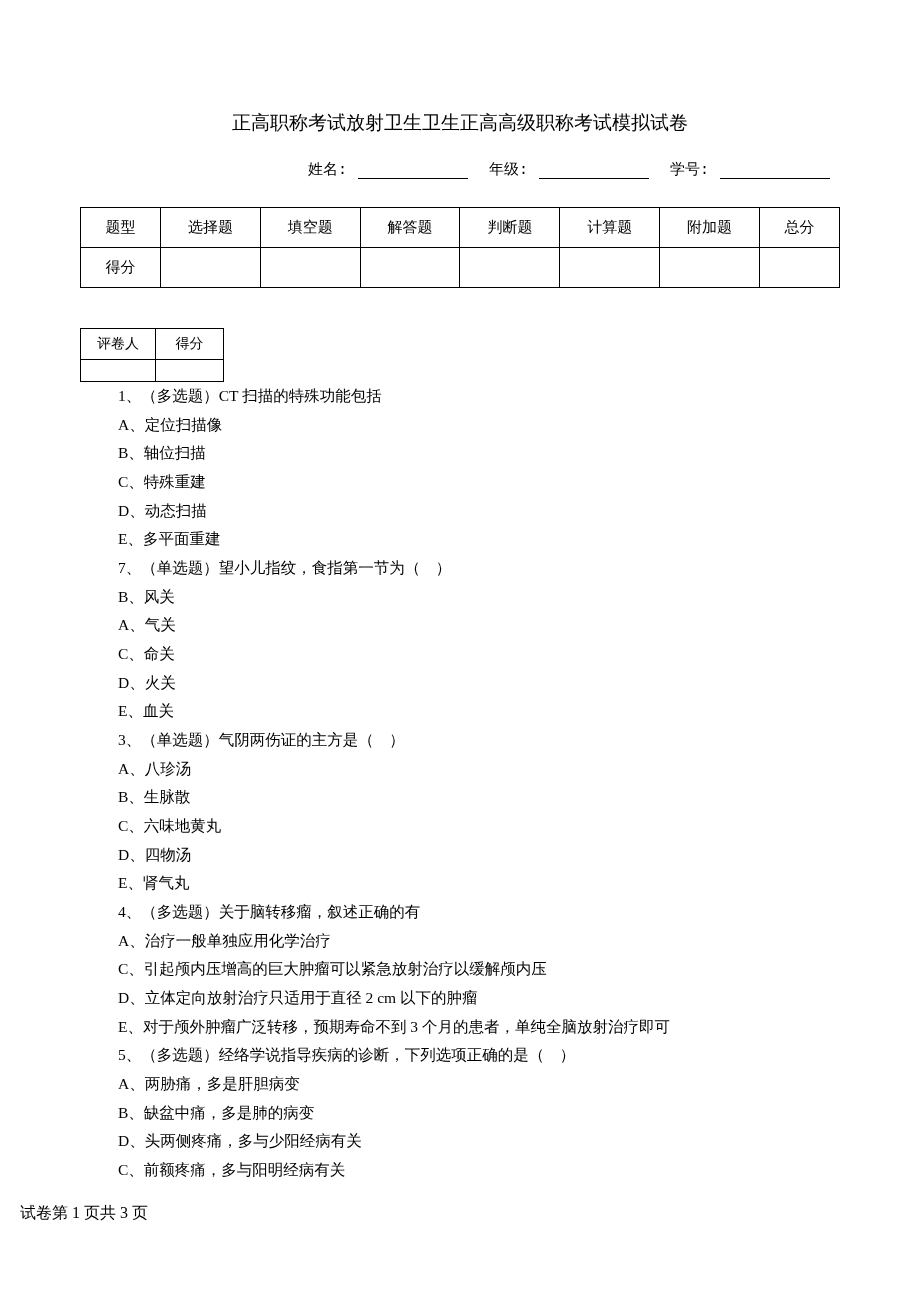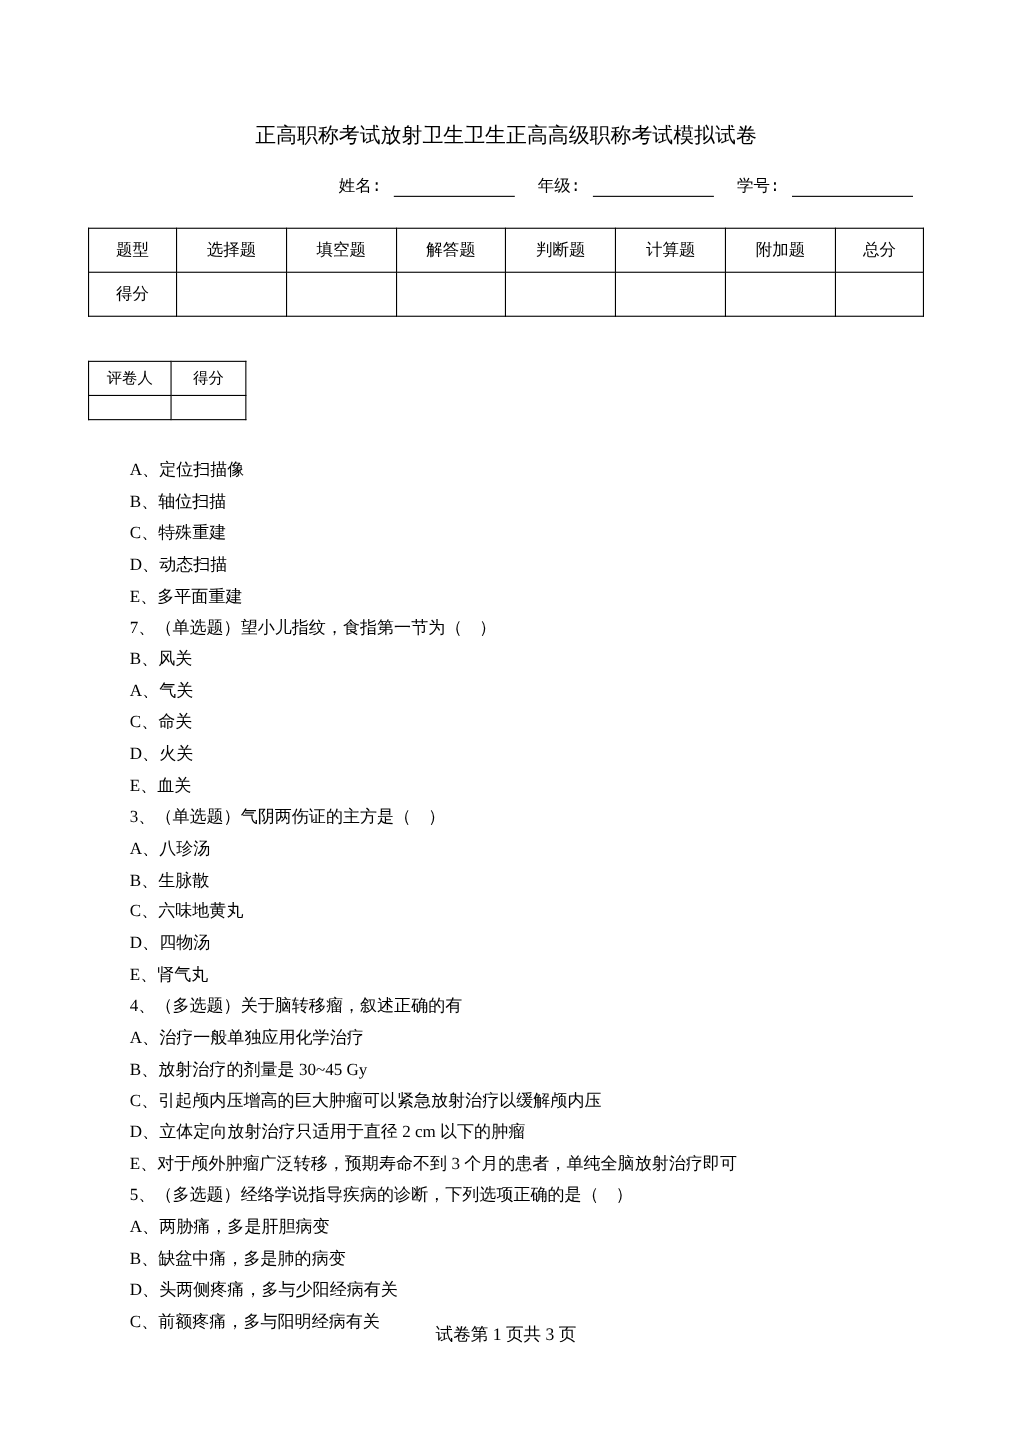--- a/index.html
+++ b/index.html
@@ -42,42 +42,41 @@
     .score-table th, .score-table td {
       border: 1px solid #000;
       text-align: center;
       padding: 10px 15px;
       font-size: 15px;
       font-weight: normal;
     }
     .score-table td { height: 38px; }
     .grader-table {
       border-collapse: collapse;
-      margin-bottom: 32px;
     }
     .grader-table th, .grader-table td {
       border: 1px solid #000;
       text-align: center;
       padding: 6px 16px;
       font-size: 14px;
       font-weight: normal;
       min-width: 68px;
     }
     .grader-table td { height: 22px; }
     .questions {
       padding-left: 38px;
       font-size: 15.5px;
       line-height: 1.85;
     }
     .footer {
       position: absolute;
       bottom: 78px;
       left: 0; right: 0;
-      text-align: center;
       font-size: 16px;
+      padding-left: 20px;
     }
   </style>
 </head>
 <body>
 
 <div class="title">正高职称考试放射卫生卫生正高高级职称考试模拟试卷</div>
 
 <div class="info-line">
   <span class="label">姓名:</span>
   <span class="blank"></span>
@@ -119,40 +118,40 @@
     <th>得分</th>
   </tr>
   <tr>
     <td></td>
     <td></td>
   </tr>
 </tbody>
   </table>
 
 <div class="questions">
+  <div>1、（多选题）CT 扫描的特殊功能包括</div>
   <div>A、定位扫描像</div>
   <div>B、轴位扫描</div>
   <div>C、特殊重建</div>
   <div>D、动态扫描</div>
   <div>E、多平面重建</div>
   <div>7、（单选题）望小儿指纹，食指第一节为（　）</div>
   <div>B、风关</div>
   <div>A、气关</div>
   <div>C、命关</div>
   <div>D、火关</div>
   <div>E、血关</div>
   <div>3、（单选题）气阴两伤证的主方是（　）</div>
   <div>A、八珍汤</div>
   <div>B、生脉散</div>
   <div>C、六味地黄丸</div>
   <div>D、四物汤</div>
   <div>E、肾气丸</div>
   <div>4、（多选题）关于脑转移瘤，叙述正确的有</div>
   <div>A、治疗一般单独应用化学治疗</div>
-  <div>B、放射治疗的剂量是 30~45 Gy</div>
   <div>C、引起颅内压增高的巨大肿瘤可以紧急放射治疗以缓解颅内压</div>
   <div>D、立体定向放射治疗只适用于直径 2 cm 以下的肿瘤</div>
   <div>E、对于颅外肿瘤广泛转移，预期寿命不到 3 个月的患者，单纯全脑放射治疗即可</div>
   <div>5、（多选题）经络学说指导疾病的诊断，下列选项正确的是（　）</div>
   <div>A、两胁痛，多是肝胆病变</div>
   <div>B、缺盆中痛，多是肺的病变</div>
   <div>D、头两侧疼痛，多与少阳经病有关</div>
   <div>C、前额疼痛，多与阳明经病有关</div>
 </div>
 

